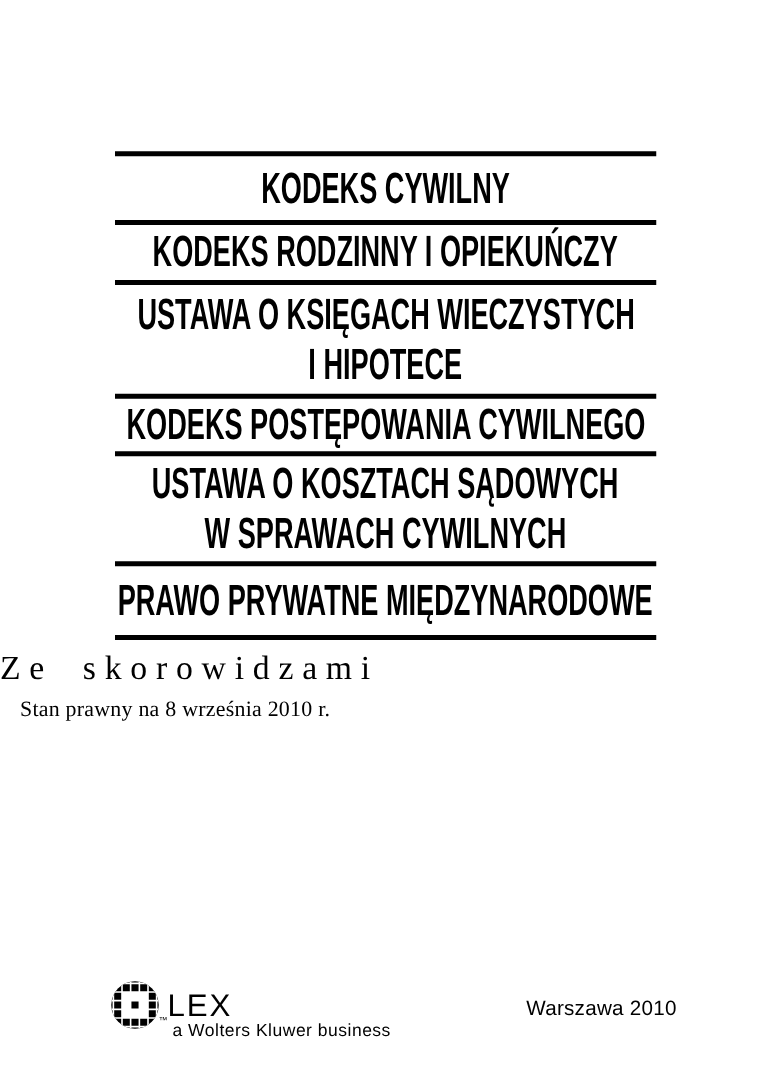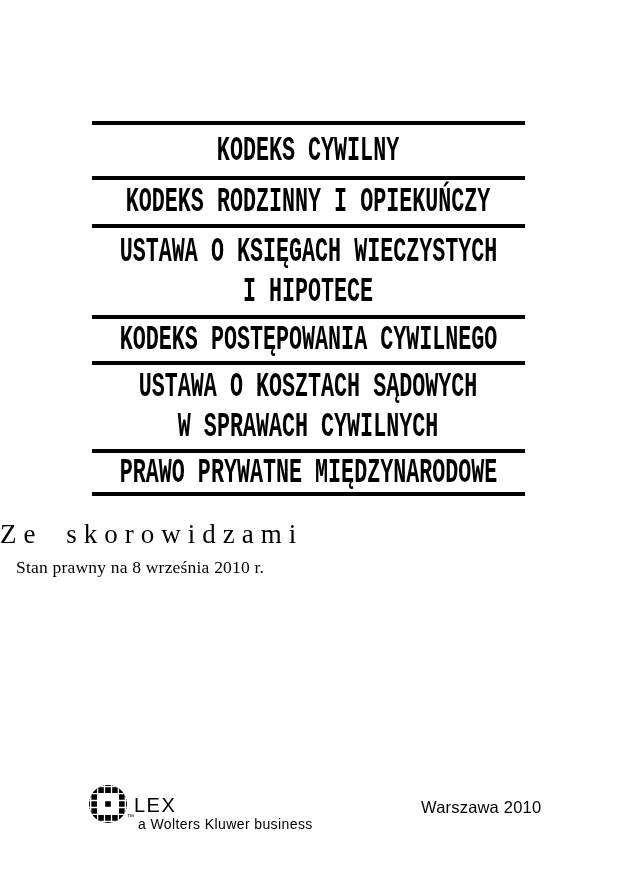--- a/index.html
+++ b/index.html
@@ -22,28 +22,27 @@
   }
   .rule {
     height: 4px;
     background: #000000;
   }
   .sec {
     display: flex;
     flex-direction: column;
     align-items: center;
     justify-content: center;
-    font-family: Liberation Mono, monospace;
   }
   .sec-1 { height: 51px; }
   .sec-2 { height: 44px; }
   .sec-3 { height: 87px; }
   .sec-4 { height: 42px; align-items: center; }
   .sec-5 { height: 84px; }
-  .sec-6 { height: 39px; }
+  .sec-6 { height: 55px; }
   .tline {
     display: block;
     font-weight: bold;
     font-size: 35px;
     line-height: 40px;
     white-space: nowrap;
     letter-spacing: 0;
     transform: scaleX(0.62);
     transform-origin: 50% 50%;
   }
@@ -81,21 +80,21 @@
     position: absolute;
     left: 127px;
     top: 813px;
     font-size: 7px;
     line-height: 7px;
   }
   .logo-brand {
     position: absolute;
     left: 134px;
     top: 791px;
-    font-size: 20px;
+    font-size: 25px;
     line-height: 29px;
     font-weight: 400;
     letter-spacing: 1.5px;
   }
   .logo-tagline {
     position: absolute;
     left: 138px;
     top: 816px;
     font-size: 14px;
     line-height: 16px;

